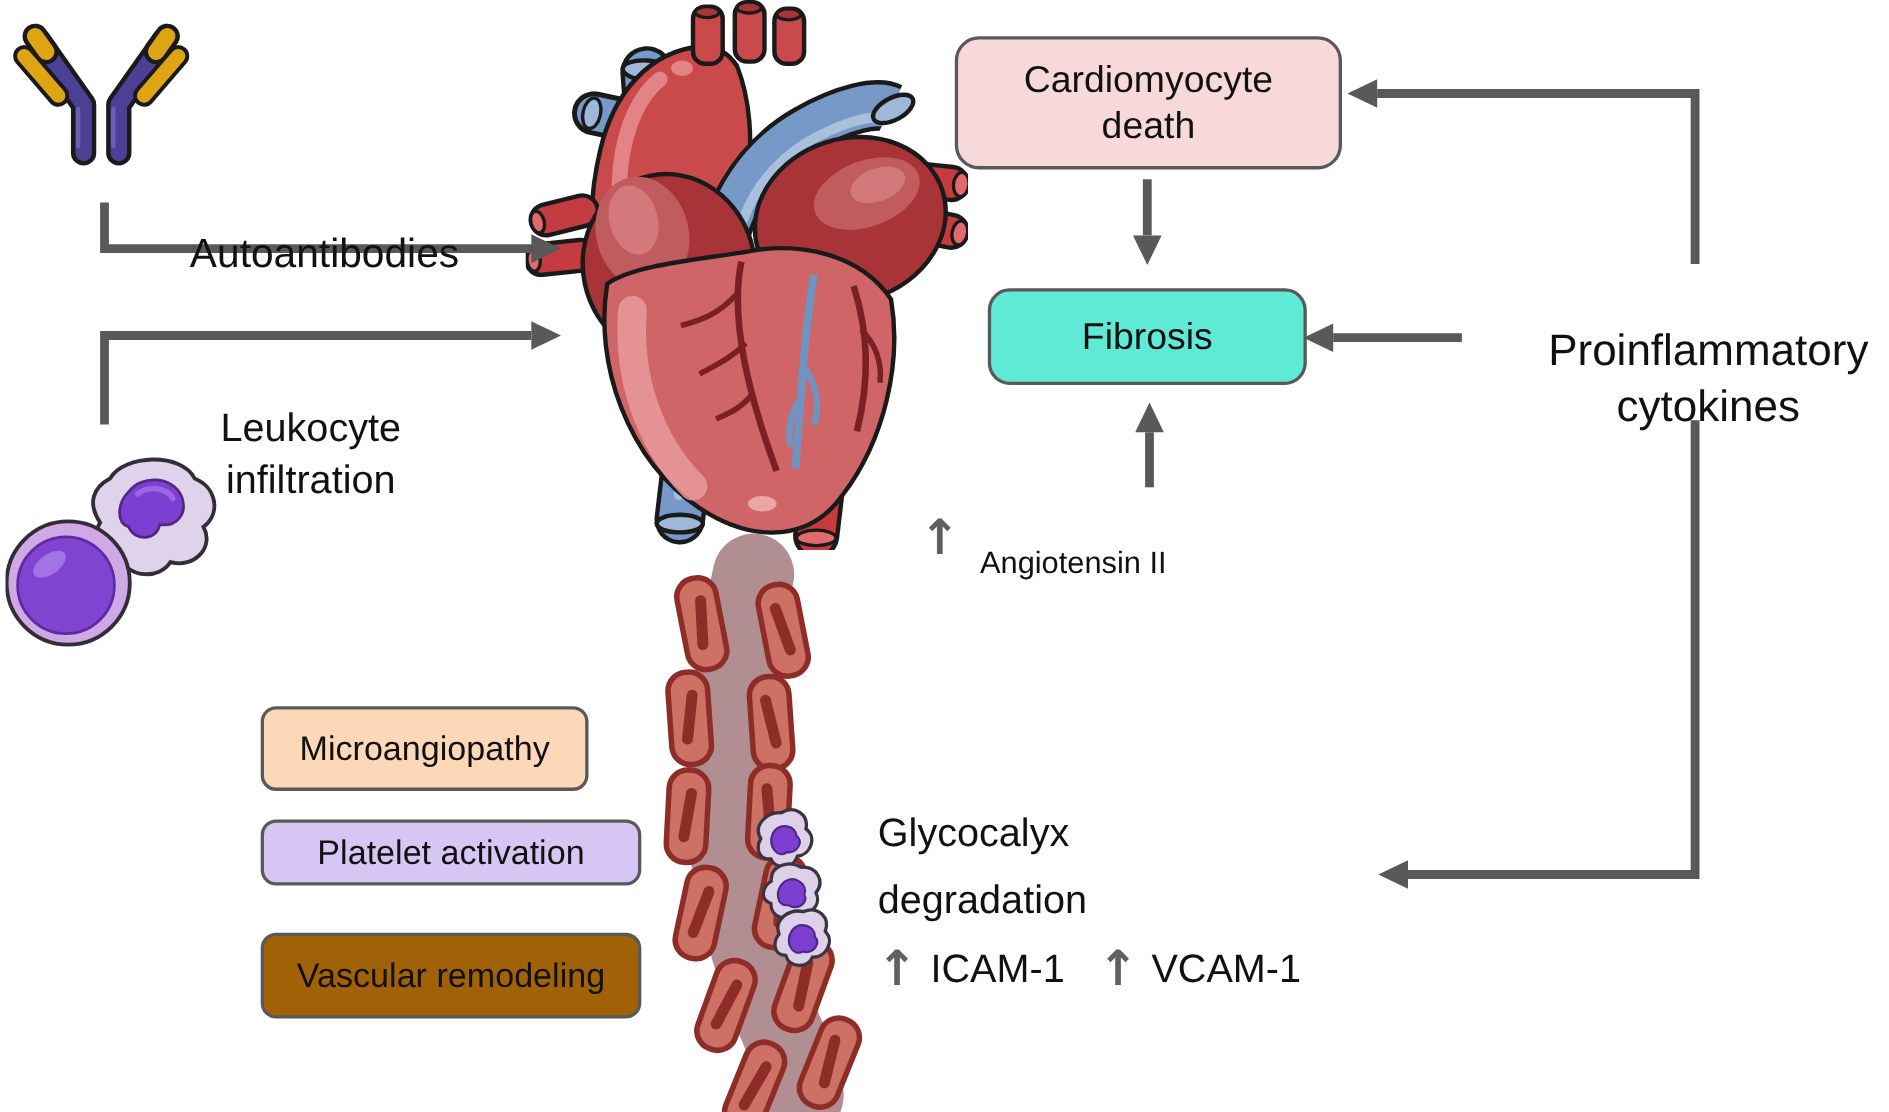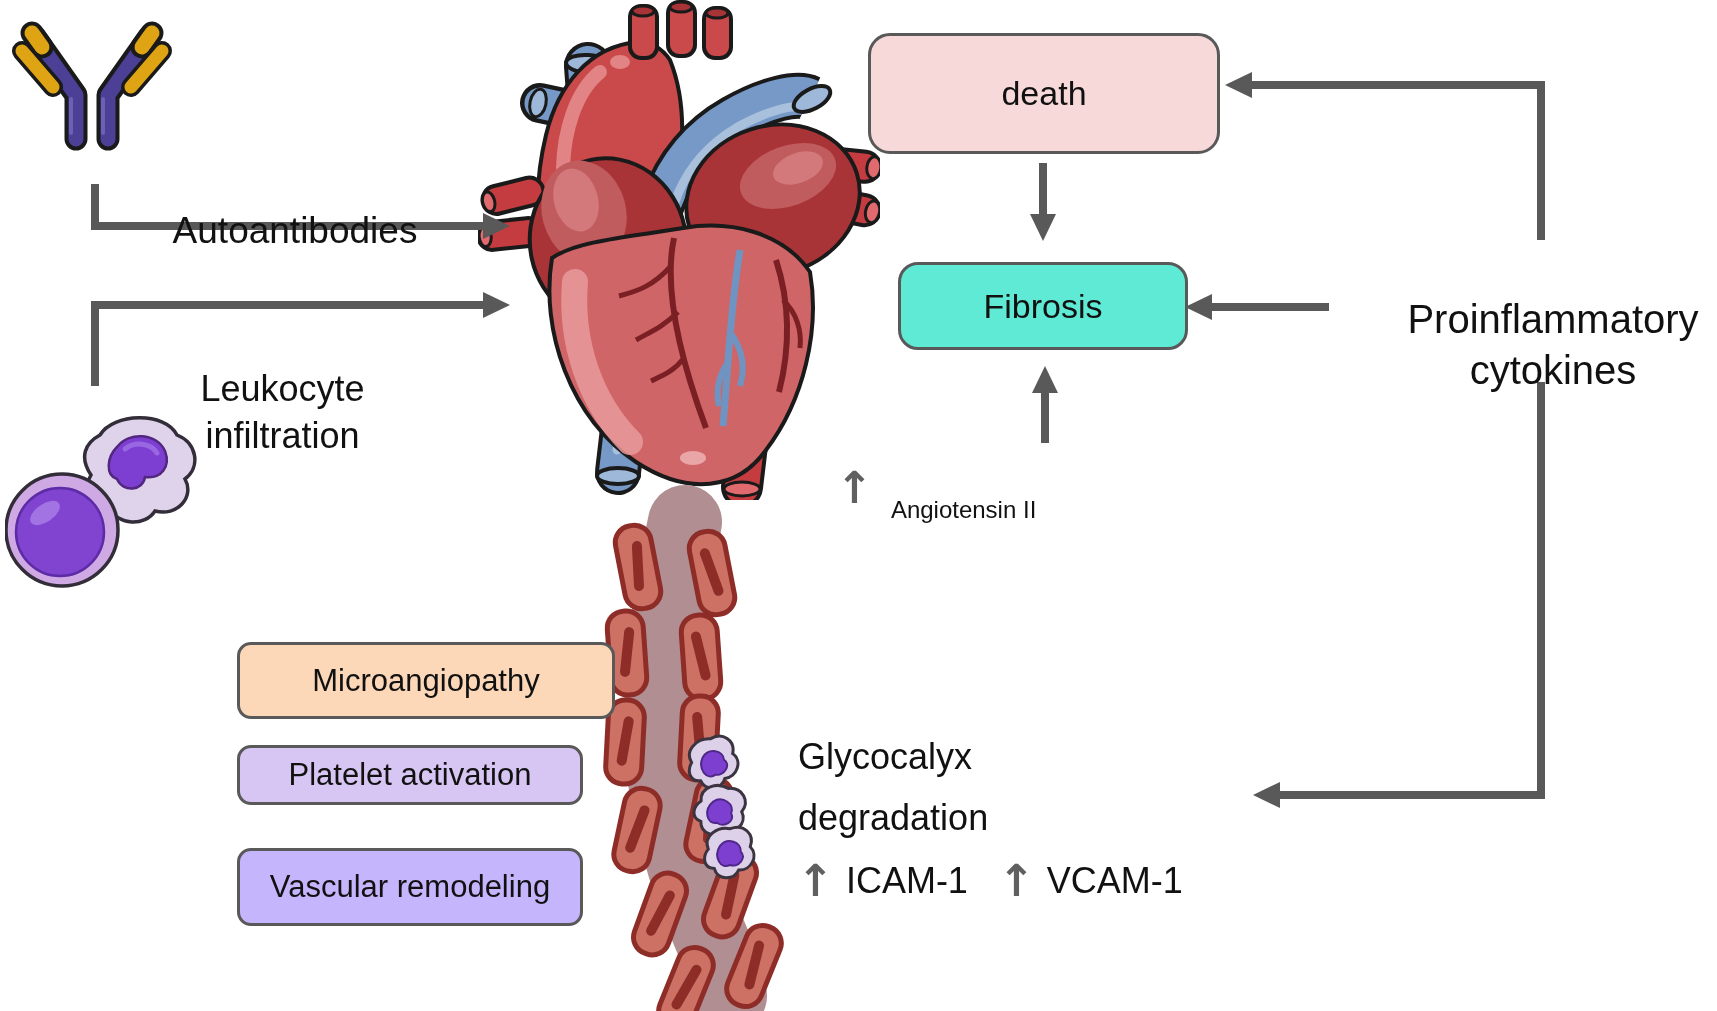--- a/index.html
+++ b/index.html
@@ -8,37 +8,37 @@
     font-family:"Liberation Sans",sans-serif;color:#111;overflow:hidden;
   }
   .label{position:absolute;color:#111;}
   .center{text-align:center;margin-top:32px;}
   .box{
     position:absolute;display:flex;flex-direction:column;align-items:center;justify-content:center;
     border:3.5px solid #595959;color:#111;box-sizing:border-box;line-height:1.2;
   }
   .box-cardio{left:868px;top:33px;width:352px;height:121px;border-radius:22px;background:#f8d9da;font-size:34px;line-height:41px;}
   .box-fibrosis{left:898px;top:262px;width:290px;height:88px;border-radius:20px;background:#5eead4;font-size:34px;}
-  .box-micro{left:237px;top:642px;width:378px;height:77px;border-radius:14px;background:#fcd8b8;font-size:31px;}
+  .box-micro{left:237px;top:642px;width:298px;height:77px;border-radius:14px;background:#fcd8b8;font-size:31px;}
   .box-platelet{left:237px;top:745px;width:346px;height:60px;border-radius:14px;background:#d7c6f3;font-size:31px;}
-  .box-vascular{left:237px;top:848px;width:346px;height:78px;border-radius:14px;background:#c4b5fd;font-size:31px;}
+  .box-vascular{left:237px;top:848px;width:346px;height:78px;border-radius:14px;background:#a16207;font-size:31px;}
   .lbl-auto{left:145px;top:178px;width:300px;font-size:37px;}
   .lbl-leuko{left:180px;top:333px;width:205px;font-size:36px;line-height:47px;}
   .lbl-proinf{left:1388px;top:262px;width:330px;font-size:40px;line-height:51px;}
   .row{position:absolute;display:flex;align-items:center;}
   .row-angio{left:836px;top:452px;}
   .row-adhesion{left:797px;top:857px;}
   .up-glyph{
     font-family:"DejaVu Sans",sans-serif;font-weight:bold;color:#606060;
     font-size:44px;line-height:48px;
   }
   .row-angio .up-glyph{margin-right:18px;}
   .row-adhesion .up-glyph{margin-right:12px;}
   .adh-label{font-size:36px;}
-  .row-angio .adh-label{font-size:24px;margin-top:44px;}
+  .row-angio .adh-label{font-size:28px;margin-top:44px;}
   .gap-mid{width:30px;}
   .lbl-glyco1{left:798px;top:736px;font-size:36px;}
   .lbl-glyco2{left:798px;top:797px;font-size:36px;}
   svg{position:absolute;display:block;}
   #arrow-layer{left:0;top:0;pointer-events:none;}
 </style>
 </head>
 <body>
 
 <div id="stage">
@@ -266,20 +266,21 @@
   </svg>
 
   <div class="label lbl-auto center">Autoantibodies</div>
 
   <div class="label lbl-leuko center">
     <div>Leukocyte</div>
     <div>infiltration</div>
   </div>
 
   <div class="box box-cardio">
+    <div>Cardiomyocyte</div>
     <div>death</div>
   </div>
 
   <div class="box box-fibrosis">
     <div>Fibrosis</div>
   </div>
 
   <div class="label lbl-proinf center">
     <div>Proinflammatory</div>
     <div>cytokines</div>

